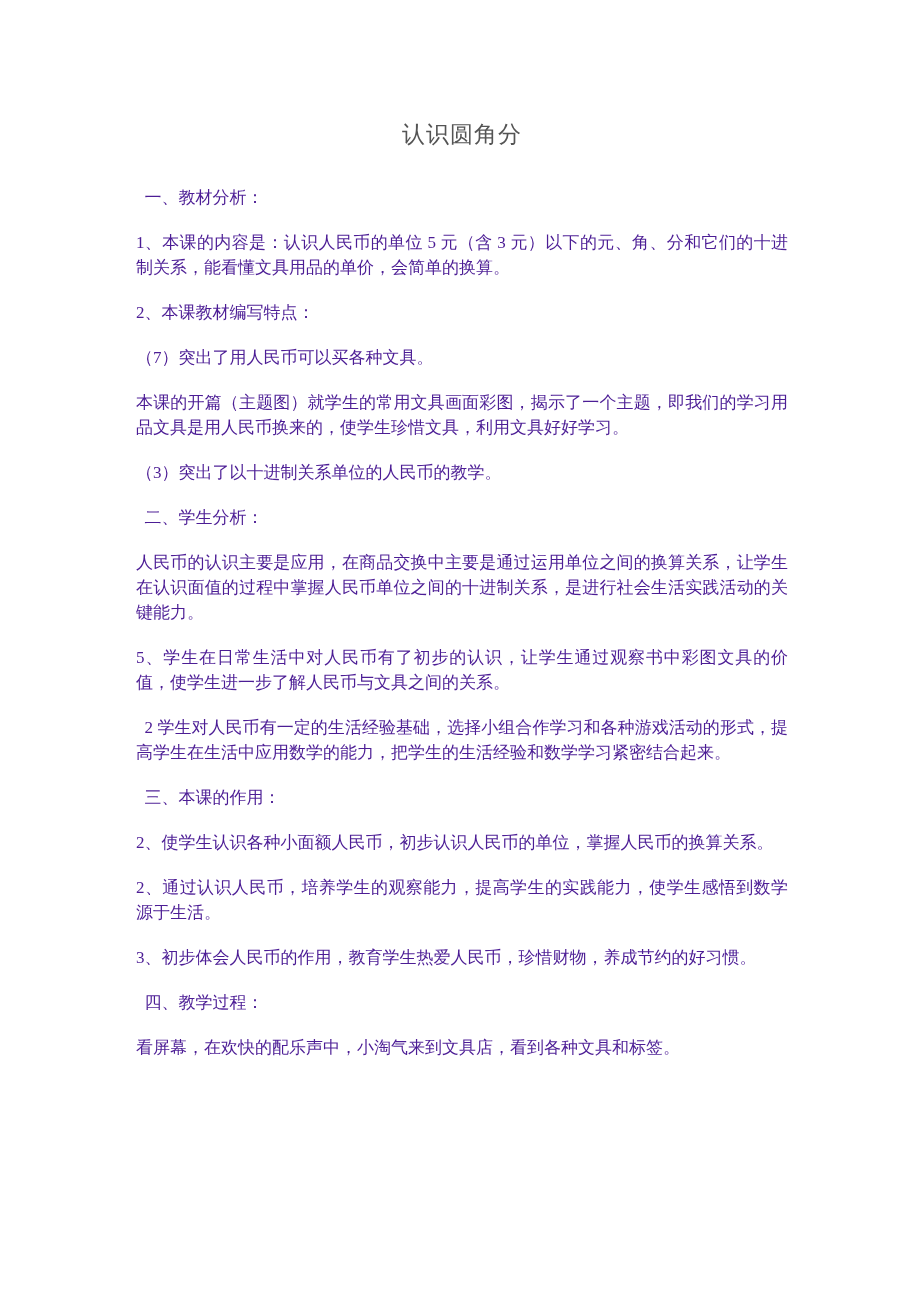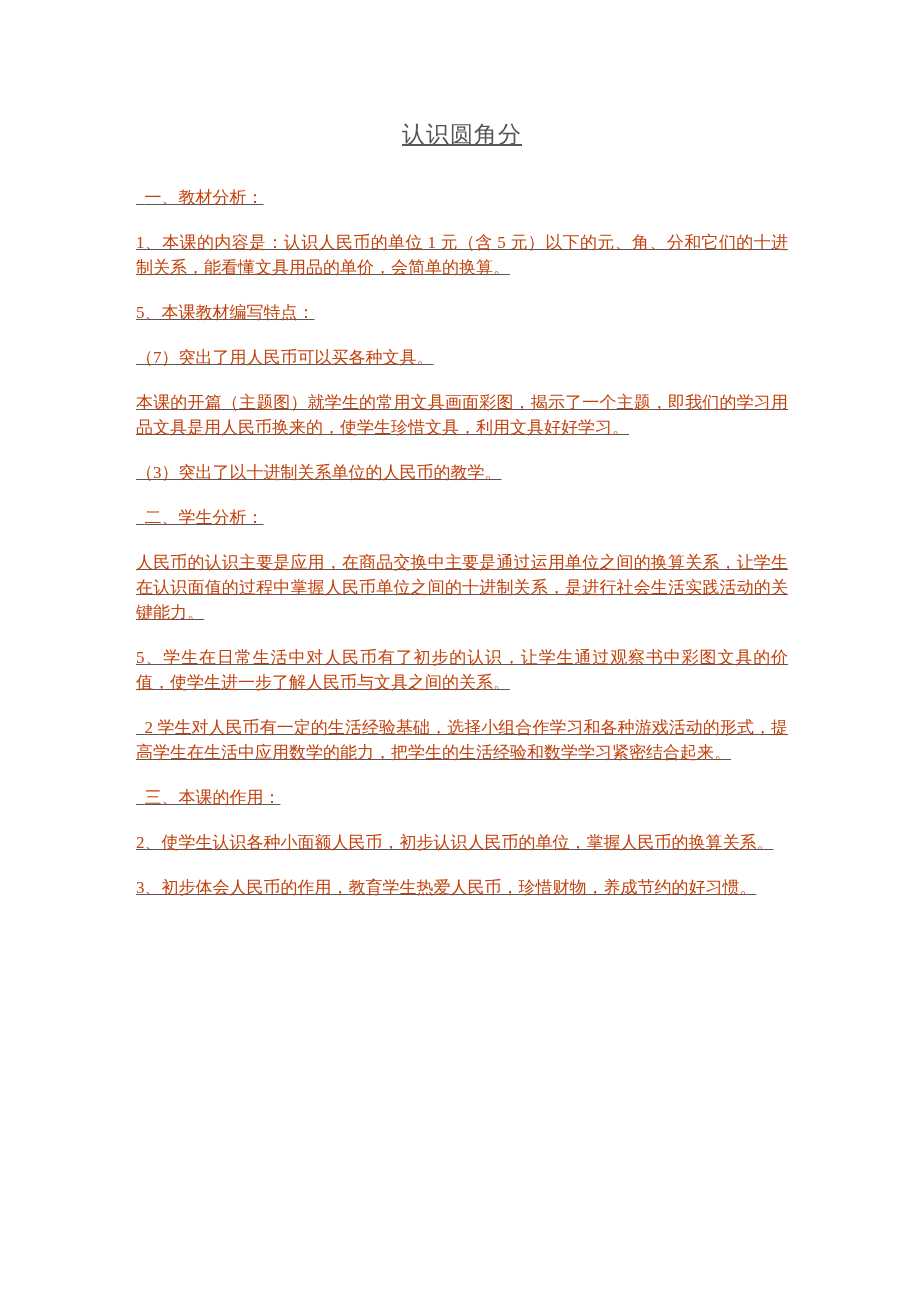--- a/index.html
+++ b/index.html
@@ -13,54 +13,56 @@
     height: 1302px;
     background: #ffffff;
     overflow: hidden;
     font-family: "Liberation Serif", "DejaVu Serif", serif;
   }
   .content {
     box-sizing: border-box;
     width: 100%;
     padding: 120px 132px 0 136px;
     color: #585858;
-    text-decoration: underline;
   }
   .doc-title {
     margin: 0 0 35px 0;
     font-size: 23px;
     font-weight: normal;
     line-height: 30px;
     text-align: center;
     color: #545454;
     letter-spacing: 1px;
   }
   .para {
     margin: 0 0 20px 0;
     font-size: 17px;
     line-height: 25px;
     text-align: justify;
     white-space: pre-wrap;
     word-break: break-all;
-    color: #c2410c;
+    color: #4c1d95;
   }
 </style>
 </head>
 <body>
 
 <div class="page">
   <div class="content">
     <h1 class="doc-title">认识圆角分</h1>
     <p class="para">  一、教材分析：</p>
-    <p class="para">1、本课的内容是：认识人民币的单位 1 元（含 5 元）以下的元、角、分和它们的十进制关系，能看懂文具用品的单价，会简单的换算。</p>
-    <p class="para">5、本课教材编写特点：</p>
+    <p class="para">1、本课的内容是：认识人民币的单位 5 元（含 3 元）以下的元、角、分和它们的十进制关系，能看懂文具用品的单价，会简单的换算。</p>
+    <p class="para">2、本课教材编写特点：</p>
     <p class="para">（7）突出了用人民币可以买各种文具。</p>
     <p class="para">本课的开篇（主题图）就学生的常用文具画面彩图，揭示了一个主题，即我们的学习用品文具是用人民币换来的，使学生珍惜文具，利用文具好好学习。</p>
     <p class="para">（3）突出了以十进制关系单位的人民币的教学。</p>
     <p class="para">  二、学生分析：</p>
     <p class="para">人民币的认识主要是应用，在商品交换中主要是通过运用单位之间的换算关系，让学生在认识面值的过程中掌握人民币单位之间的十进制关系，是进行社会生活实践活动的关键能力。</p>
     <p class="para">5、学生在日常生活中对人民币有了初步的认识，让学生通过观察书中彩图文具的价值，使学生进一步了解人民币与文具之间的关系。</p>
     <p class="para">  2 学生对人民币有一定的生活经验基础，选择小组合作学习和各种游戏活动的形式，提高学生在生活中应用数学的能力，把学生的生活经验和数学学习紧密结合起来。</p>
     <p class="para">  三、本课的作用：</p>
     <p class="para">2、使学生认识各种小面额人民币，初步认识人民币的单位，掌握人民币的换算关系。</p>
+    <p class="para">2、通过认识人民币，培养学生的观察能力，提高学生的实践能力，使学生感悟到数学源于生活。</p>
     <p class="para">3、初步体会人民币的作用，教育学生热爱人民币，珍惜财物，养成节约的好习惯。</p>
+    <p class="para">  四、教学过程：</p>
+    <p class="para">看屏幕，在欢快的配乐声中，小淘气来到文具店，看到各种文具和标签。</p>
   </div>
 </div>
 
 </body></html>

